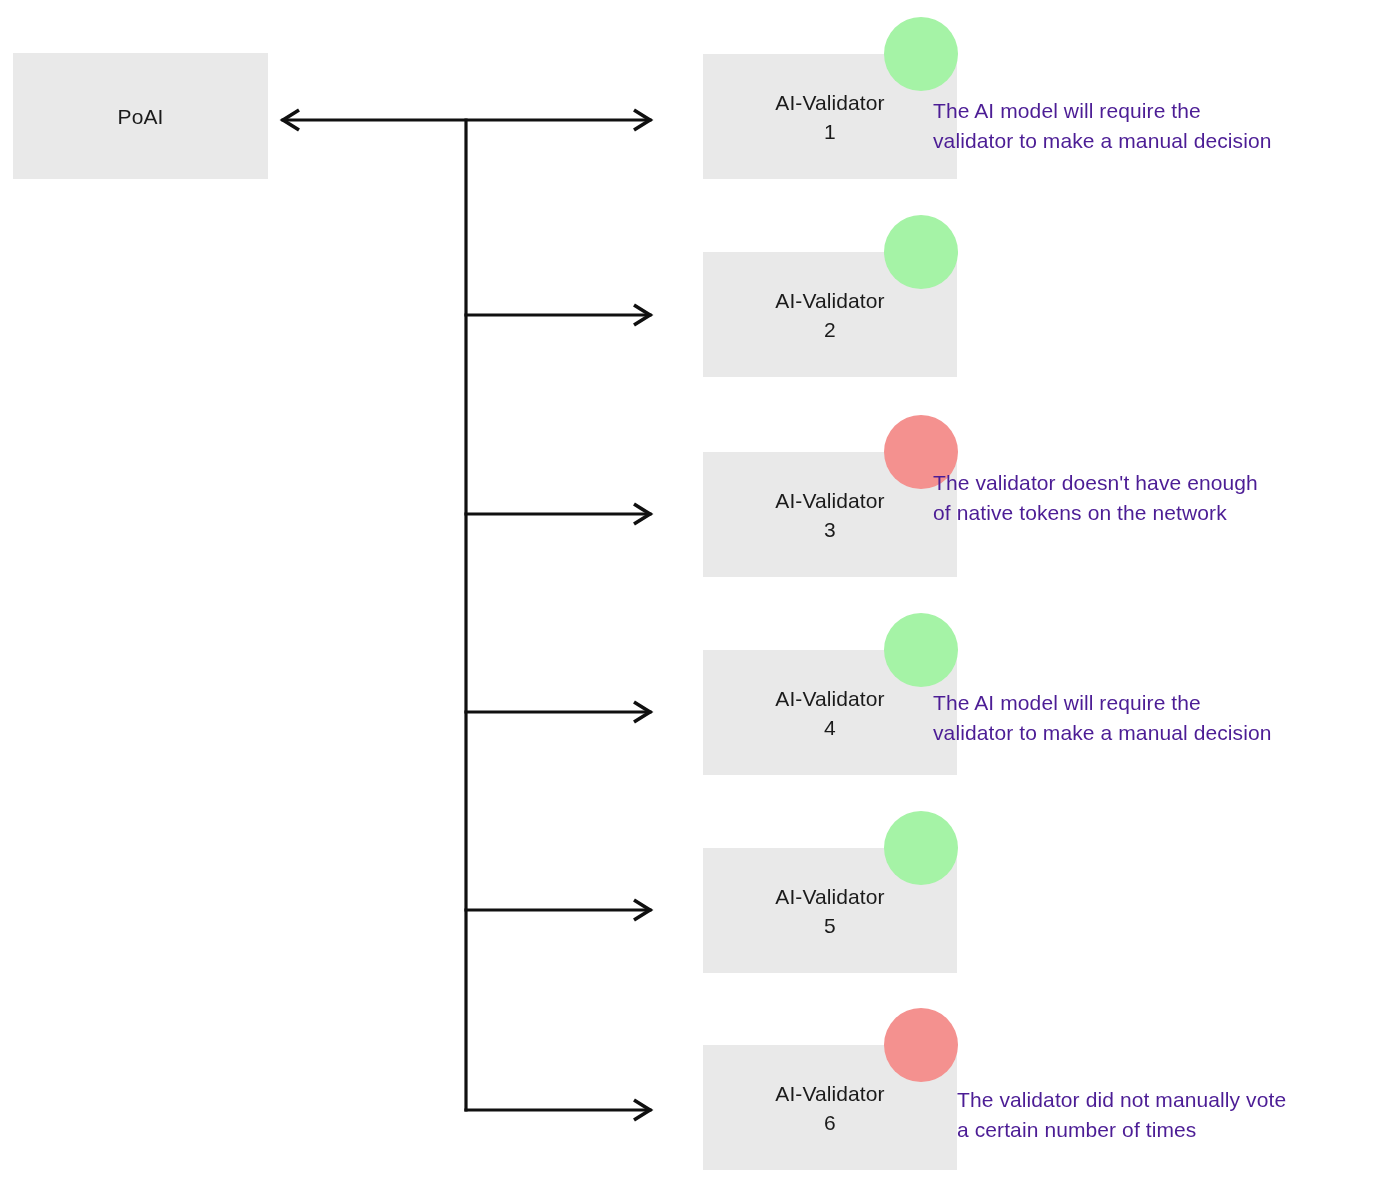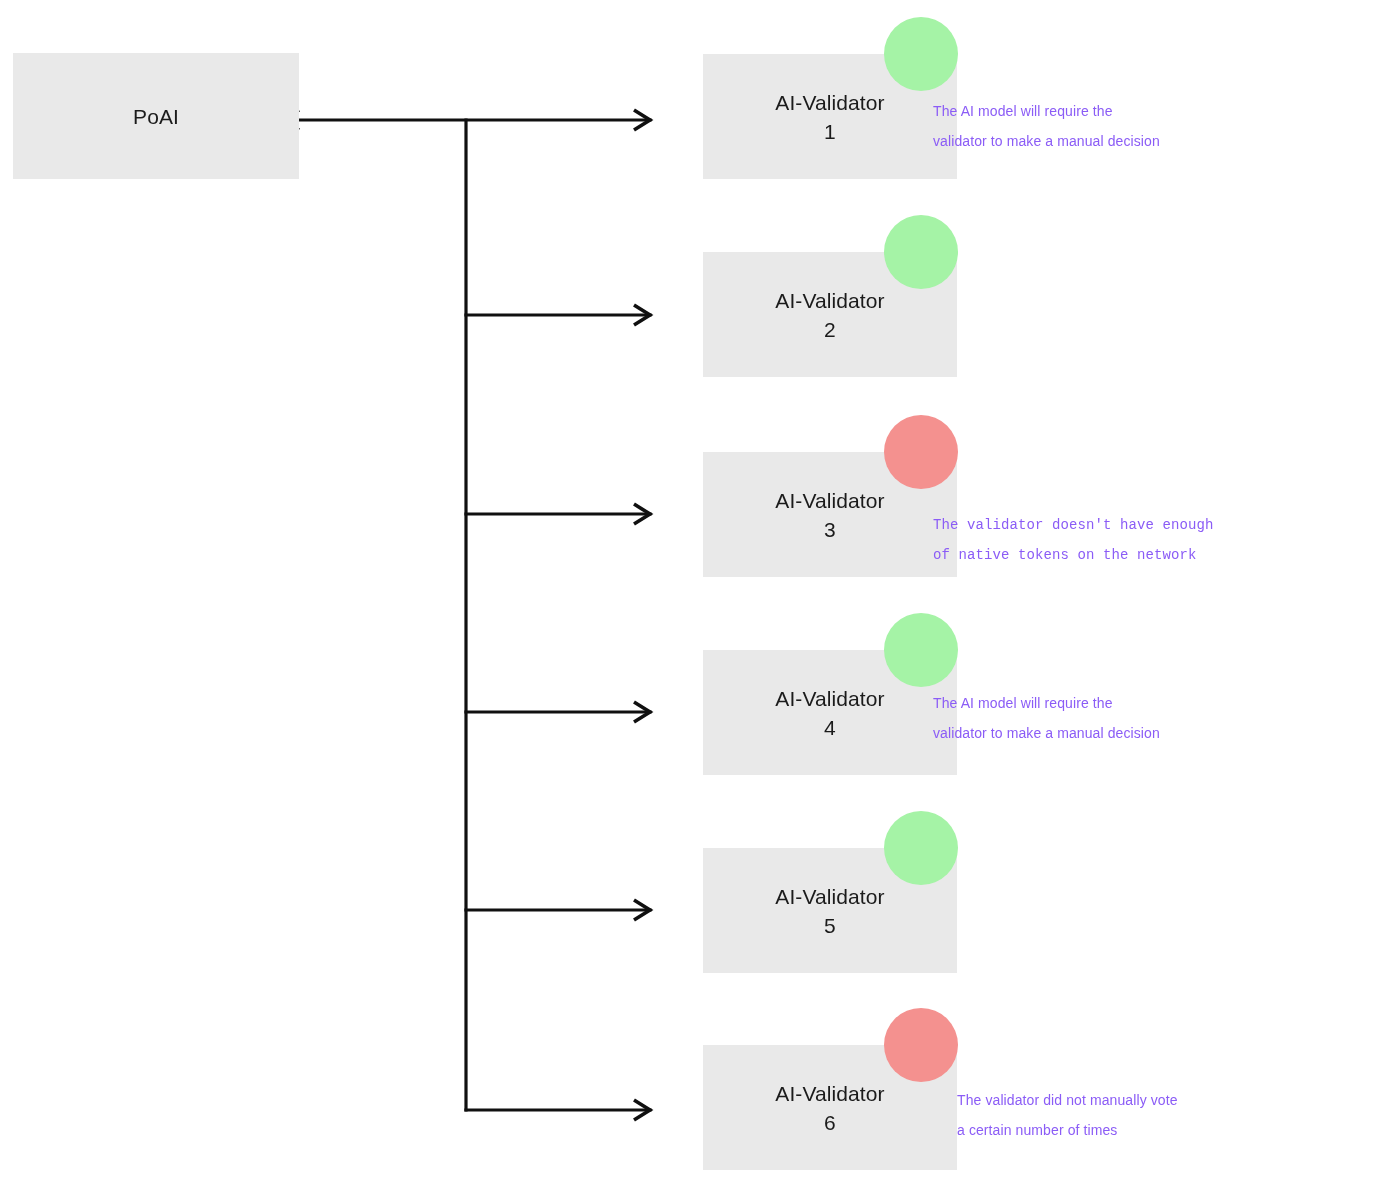--- a/index.html
+++ b/index.html
@@ -35,42 +35,42 @@
     color: #1b1b1b;
     font-size: 21px;
     line-height: 29px;
     letter-spacing: 0.1px;
     white-space: pre-line;
     box-sizing: border-box;
   }
   .poai-box {
     left: 13px;
     top: 53px;
-    width: 286px;
+    width: 255px;
     height: 126px;
   }
   .validator-box {
     left: 664px;
     width: 254px;
     height: 125px;
     margin-left: 39px;
   }
   .status-dot {
     position: absolute;
     width: 74px;
     height: 74px;
     border-radius: 50%;
   }
   .annotation {
     position: absolute;
     left: 933px;
     width: 440px;
-    font-size: 14px;
+    font-size: 21px;
     line-height: 30px;
-    color: #8b5cf6;
+    color: #4c1d95;
     letter-spacing: 0.1px;
     white-space: pre-line;
   }
 </style>
 </head>
 <body>
 
 <div id="canvas">
 
   <svg id="wires" viewBox="0 0 1378 1186" xmlns="http://www.w3.org/2000/svg">
@@ -97,21 +97,21 @@
 1</span></div>
       <div class="status-dot" style="left: 884px; top: 17px; background: rgb(165, 243, 166);"></div>
       <div class="annotation" style="top: 96px;">The AI model will require the
 validator to make a manual decision</div>
       <div class="node-box validator-box" style="top: 252px;"><span style="white-space: pre-line;">AI-Validator
 2</span></div>
       <div class="status-dot" style="left: 884px; top: 215px; background: rgb(165, 243, 166);"></div>
       <div class="node-box validator-box" style="top: 452px;"><span style="white-space: pre-line;">AI-Validator
 3</span></div>
       <div class="status-dot" style="left: 884px; top: 415px; background: rgb(244, 145, 143);"></div>
-      <div class="annotation" style="top: 510px; font-family: Liberation Mono, monospace;">The validator doesn't have enough
+      <div class="annotation" style="top: 468px;">The validator doesn't have enough
 of native tokens on the network</div>
       <div class="node-box validator-box" style="top: 650px;"><span style="white-space: pre-line;">AI-Validator
 4</span></div>
       <div class="status-dot" style="left: 884px; top: 613px; background: rgb(165, 243, 166);"></div>
       <div class="annotation" style="top: 688px;">The AI model will require the
 validator to make a manual decision</div>
       <div class="node-box validator-box" style="top: 848px;"><span style="white-space: pre-line;">AI-Validator
 5</span></div>
       <div class="status-dot" style="left: 884px; top: 811px; background: rgb(165, 243, 166);"></div>
       <div class="node-box validator-box" style="top: 1045px;"><span style="white-space: pre-line;">AI-Validator

